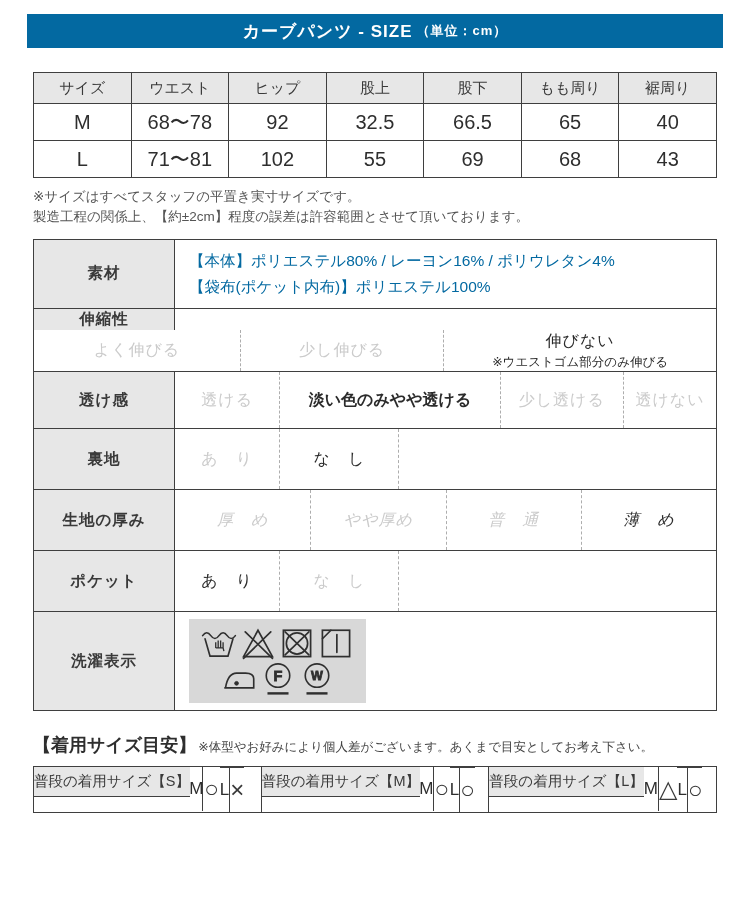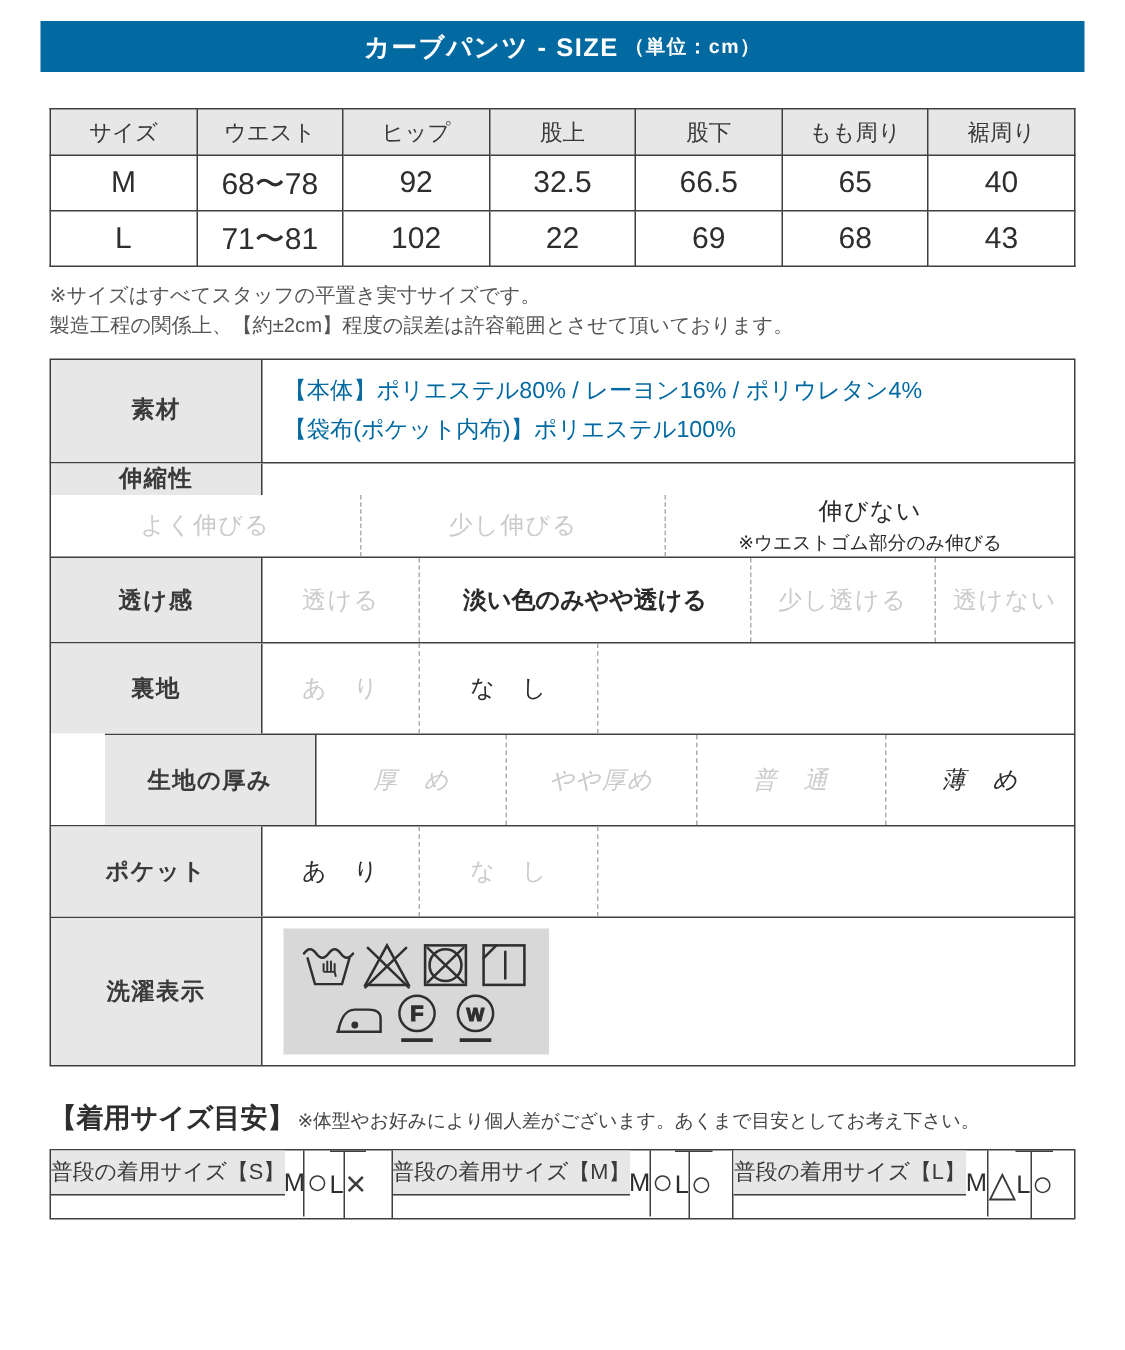--- a/index.html
+++ b/index.html
@@ -51,21 +51,21 @@
   }
   .opt + .opt{border-left:1px dashed #adadad;}
   .opt.unsel{color:#cbcbcb;}
   .opt.sel{color:#2b2b2b;}
   .opt .opt-note{font-size:12.5px;margin-top:2px;letter-spacing:0;}
 
   .row-material{min-height:68px;}
   .row-stretch{min-height:62px;flex-direction:column;}
   .row-sheer{min-height:56px;}
   .row-lining{min-height:60px;}
-  .row-thickness{min-height:60px;margin-left:36px;}
+  .row-thickness{min-height:60px;}
   .row-pocket{min-height:60px;}
   .row-laundry{min-height:98px;}
 
   [data-rowkey="stretch"] .opt:nth-child(1){width:30.2%;}
   [data-rowkey="stretch"] .opt:nth-child(2){width:29.8%;}
   [data-rowkey="stretch"] .opt:nth-child(3){width:40%;}
   [data-rowkey="sheer"] .opt:nth-child(1){width:19.3%;}
   [data-rowkey="sheer"] .opt:nth-child(2){width:40.7%;font-weight:600;letter-spacing:0;}
   [data-rowkey="sheer"] .opt:nth-child(3){width:22.8%;}
   [data-rowkey="sheer"] .opt:nth-child(4){width:17.2%;}
@@ -143,21 +143,21 @@
             <td>92</td>
             <td>32.5</td>
             <td>66.5</td>
             <td>65</td>
             <td>40</td>
           </tr>
           <tr>
             <td>L</td>
             <td>71〜81</td>
             <td>102</td>
-            <td>22</td>
+            <td>55</td>
             <td>69</td>
             <td>68</td>
             <td>43</td>
           </tr>
         </tbody>
     </table>
 
     <div class="notes">
       <div>※サイズはすべてスタッフの平置き実寸サイズです。</div>
       <div>製造工程の関係上、【約±2cm】程度の誤差は許容範囲とさせて頂いております。</div>

